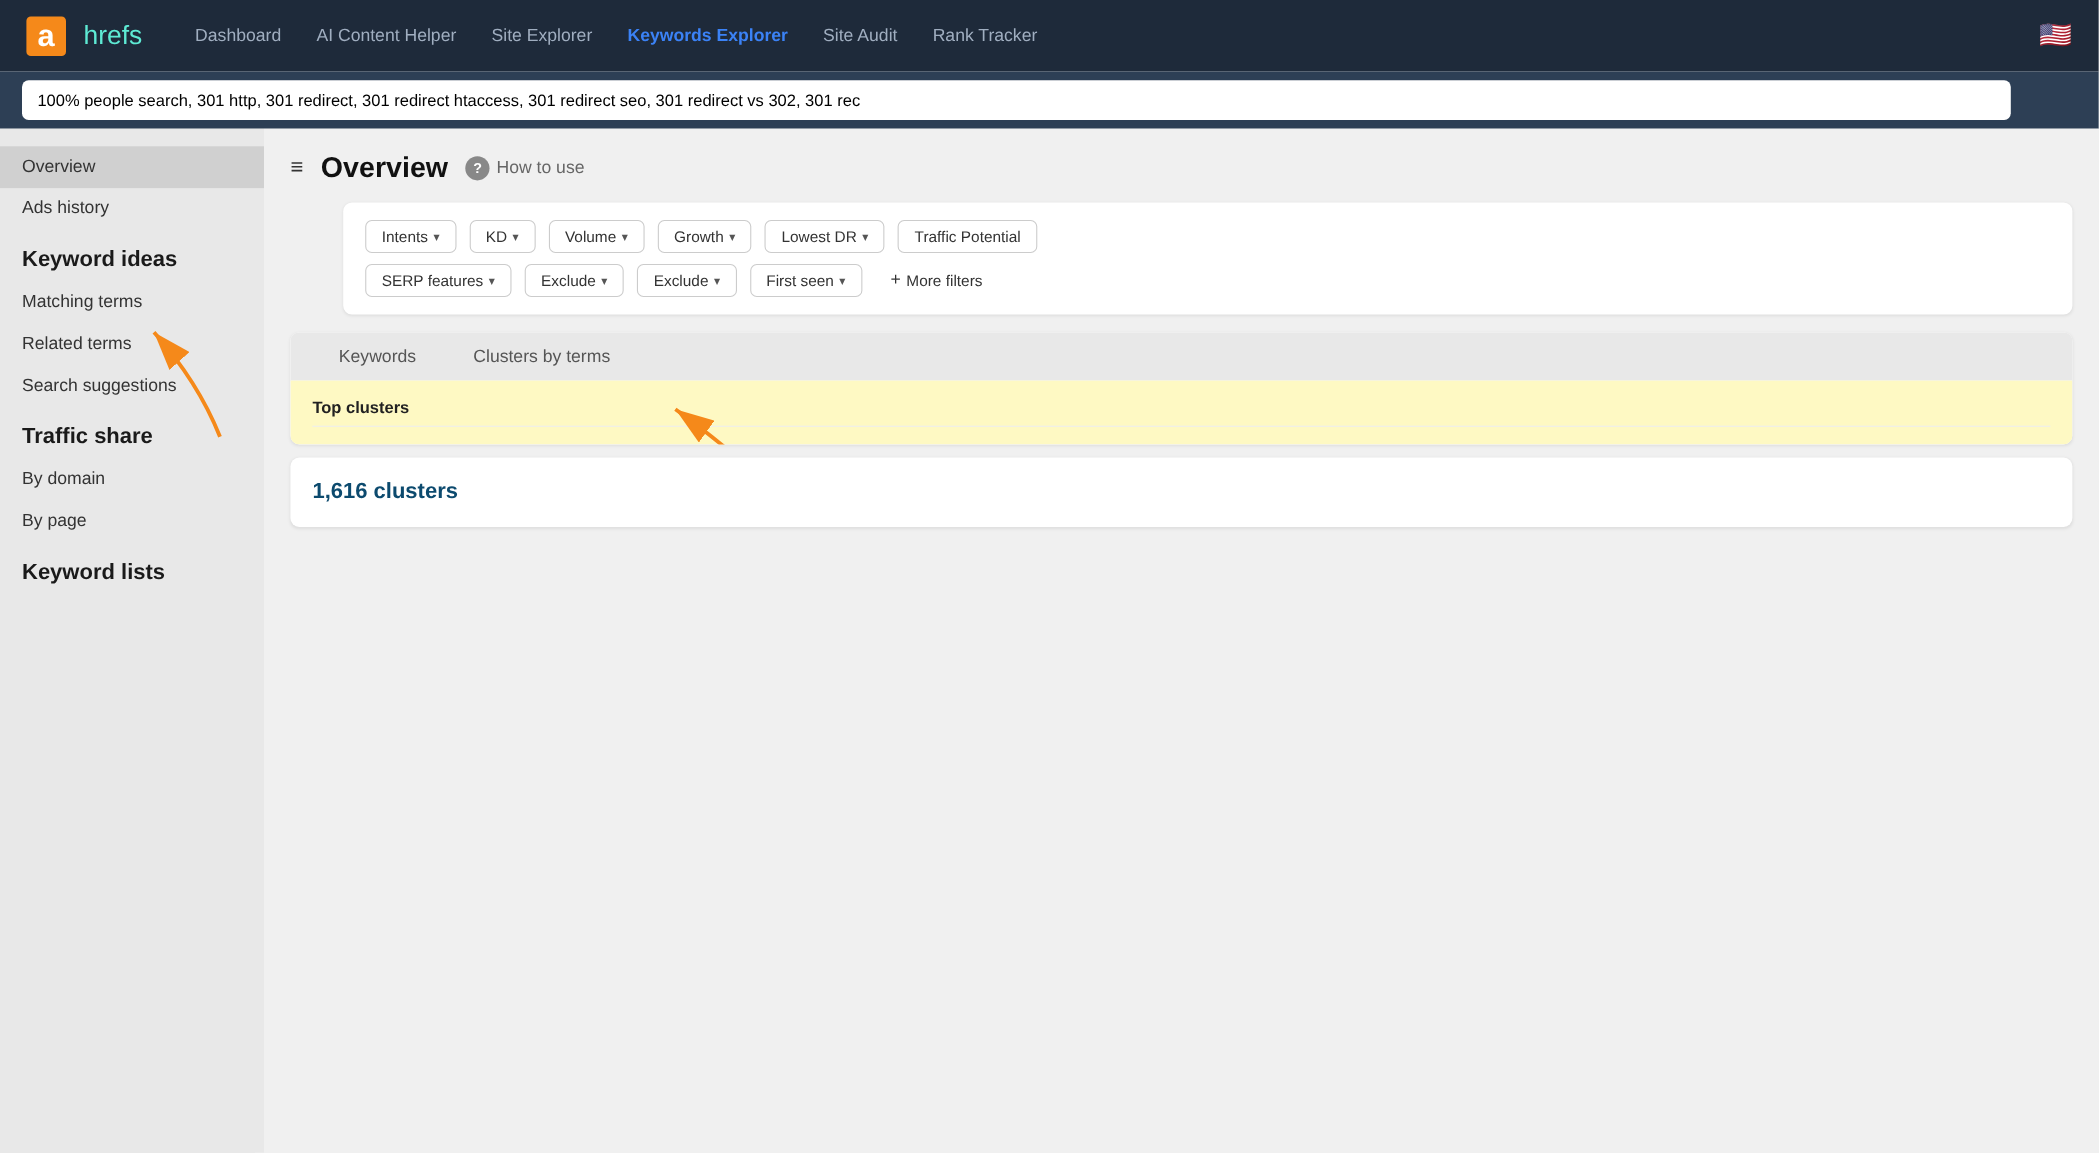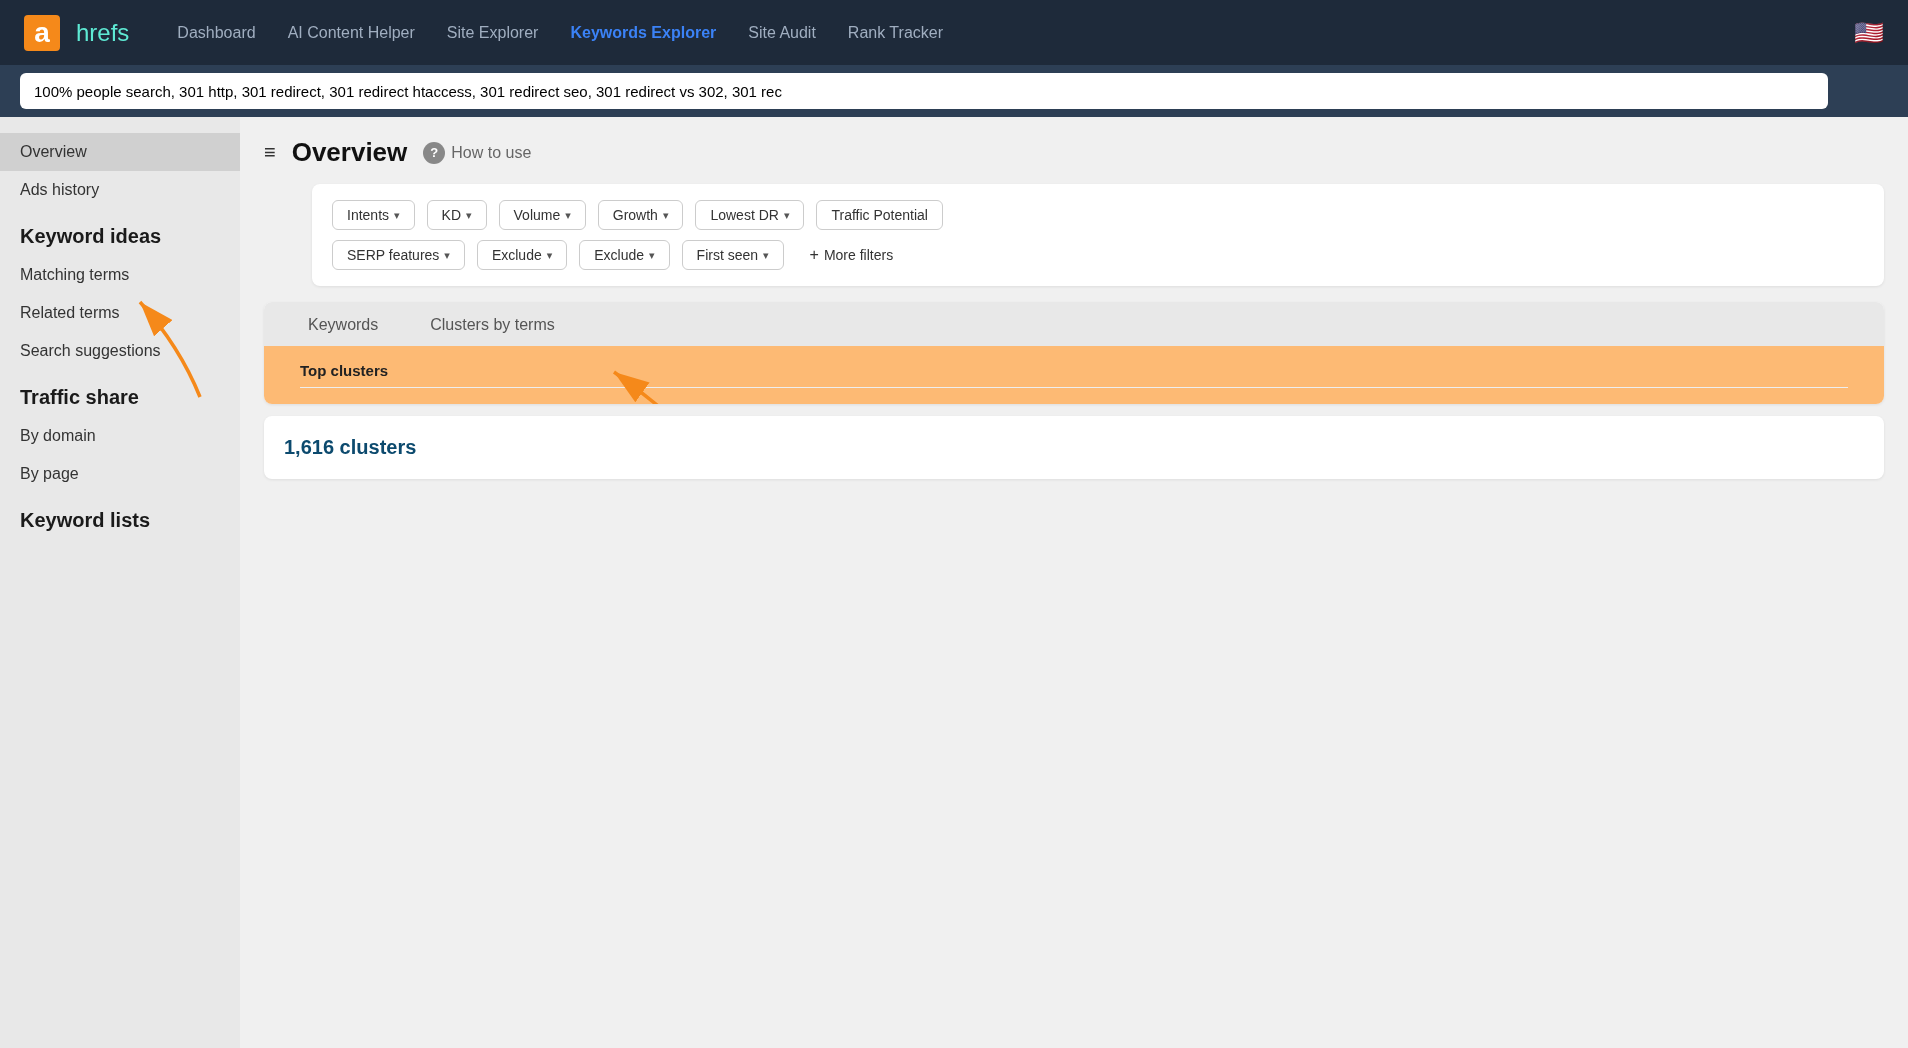--- a/index.html
+++ b/index.html
@@ -217,22 +217,22 @@
       margin-right: 4px;
       background: transparent;
     }
     .tab.active {
       background: white;
       color: #111;
       font-weight: 700;
       box-shadow: 0 -1px 4px rgba(0,0,0,0.07);
     }
     .tab-content {
-      background: #fdba74;
-      padding: 16px 36px;
+      background: #fef9c3;
+      padding: 16px 20px;
     }
     .top-clusters-header {
       font-size: 15px;
       font-weight: 700;
       color: #222;
       padding-bottom: 8px;
       border-bottom: 1px solid #eee;
     }
 
     

